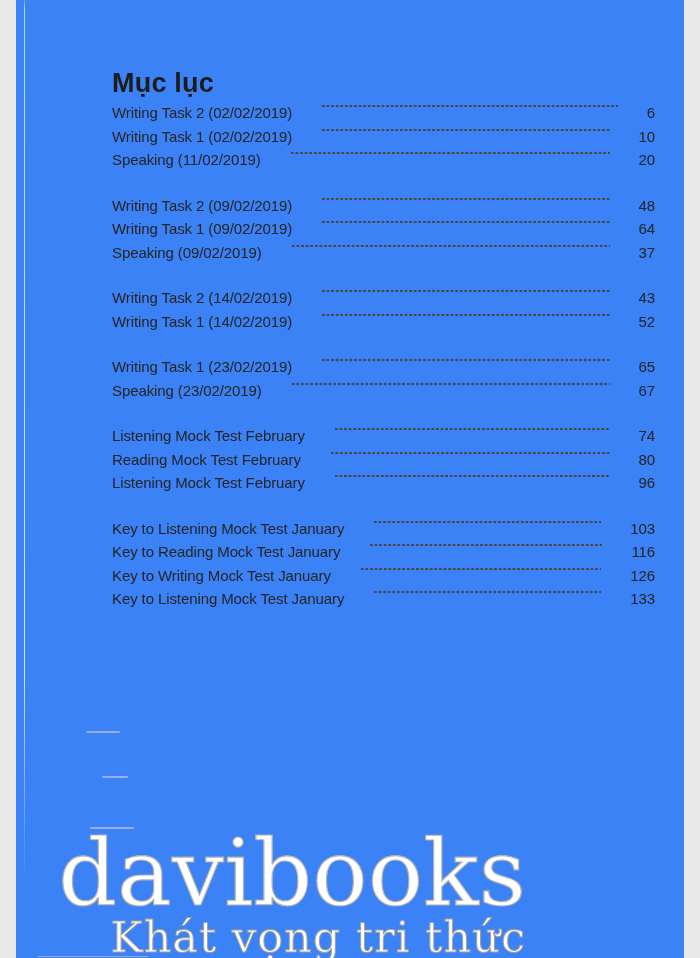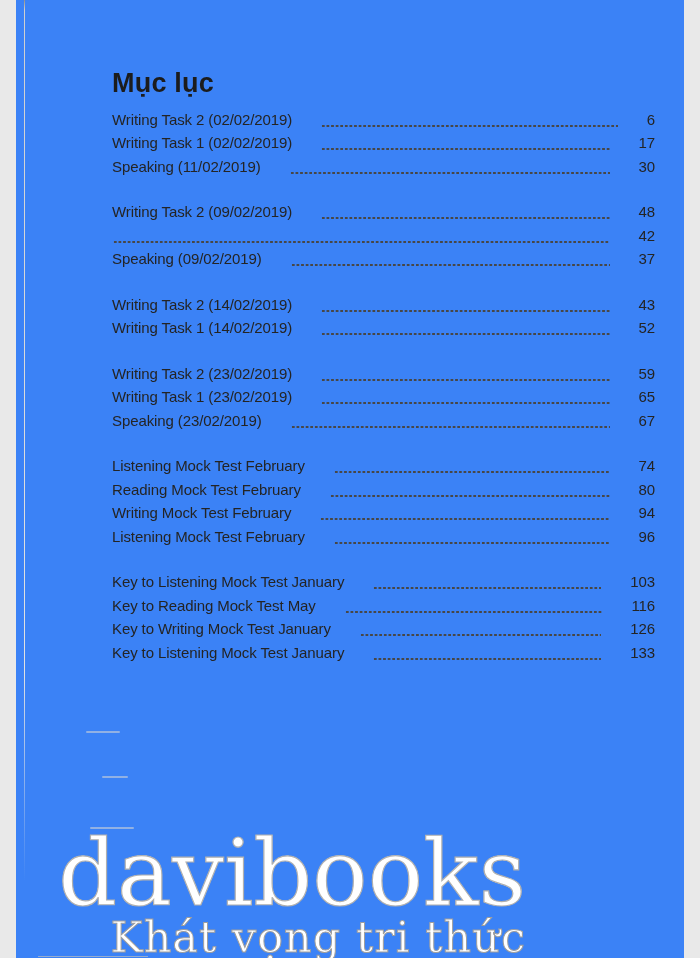--- a/index.html
+++ b/index.html
@@ -40,21 +40,21 @@
   }
 
   .toc {
     position: absolute;
     left: 96px; top: 104px;
     width: 543px;
   }
   .toc-group { margin-bottom: 22px; }
   .toc-row {
     display: flex;
-    align-items: flex-end;
+    align-items: flex-start;
     height: 23.5px;
     font-size: 15px;
     letter-spacing: -0.1px;
     color: #242424;
     gap: 28px;
   }
   .toc-label { white-space: nowrap; }
   .toc-leader {
     flex: 1;
     height: 4px;
@@ -108,37 +108,38 @@
   <div class="toc">
       <div class="toc-group">
         <div class="toc-row">
           <span class="toc-label">Writing Task 2 (02/02/2019)</span>
           <span class="toc-leader"></span>
           <span class="toc-page">6</span>
         </div>
         <div class="toc-row">
           <span class="toc-label">Writing Task 1 (02/02/2019)</span>
           <span class="toc-leader"></span>
-          <span class="toc-page">17</span>
+          <span class="toc-page">10</span>
         </div>
         <div class="toc-row">
           <span class="toc-label">Speaking (11/02/2019)</span>
           <span class="toc-leader"></span>
-          <span class="toc-page">30</span>
+          <span class="toc-page">20</span>
         </div>
       </div>
       <div class="toc-group">
         <div class="toc-row">
           <span class="toc-label">Writing Task 2 (09/02/2019)</span>
           <span class="toc-leader"></span>
           <span class="toc-page">48</span>
         </div>
         <div class="toc-row">
-          <span class="toc-leader"></span>
-          <span class="toc-page">42</span>
+          <span class="toc-label">Writing Task 1 (09/02/2019)</span>
+          <span class="toc-leader"></span>
+          <span class="toc-page">64</span>
         </div>
         <div class="toc-row">
           <span class="toc-label">Speaking (09/02/2019)</span>
           <span class="toc-leader"></span>
           <span class="toc-page">37</span>
         </div>
       </div>
       <div class="toc-group">
         <div class="toc-row">
           <span class="toc-label">Writing Task 2 (14/02/2019)</span>
@@ -146,25 +147,20 @@
           <span class="toc-page">43</span>
         </div>
         <div class="toc-row">
           <span class="toc-label">Writing Task 1 (14/02/2019)</span>
           <span class="toc-leader"></span>
           <span class="toc-page">52</span>
         </div>
       </div>
       <div class="toc-group">
         <div class="toc-row">
-          <span class="toc-label">Writing Task 2 (23/02/2019)</span>
-          <span class="toc-leader"></span>
-          <span class="toc-page">59</span>
-        </div>
-        <div class="toc-row">
           <span class="toc-label">Writing Task 1 (23/02/2019)</span>
           <span class="toc-leader"></span>
           <span class="toc-page">65</span>
         </div>
         <div class="toc-row">
           <span class="toc-label">Speaking (23/02/2019)</span>
           <span class="toc-leader"></span>
           <span class="toc-page">67</span>
         </div>
       </div>
@@ -173,38 +169,33 @@
           <span class="toc-label">Listening Mock Test February</span>
           <span class="toc-leader"></span>
           <span class="toc-page">74</span>
         </div>
         <div class="toc-row">
           <span class="toc-label">Reading Mock Test February</span>
           <span class="toc-leader"></span>
           <span class="toc-page">80</span>
         </div>
         <div class="toc-row">
-          <span class="toc-label">Writing Mock Test February</span>
-          <span class="toc-leader"></span>
-          <span class="toc-page">94</span>
-        </div>
-        <div class="toc-row">
           <span class="toc-label">Listening Mock Test February</span>
           <span class="toc-leader"></span>
           <span class="toc-page">96</span>
         </div>
       </div>
       <div class="toc-group">
         <div class="toc-row">
           <span class="toc-label">Key to Listening Mock Test January</span>
           <span class="toc-leader"></span>
           <span class="toc-page">103</span>
         </div>
         <div class="toc-row">
-          <span class="toc-label">Key to Reading Mock Test May</span>
+          <span class="toc-label">Key to Reading Mock Test January</span>
           <span class="toc-leader"></span>
           <span class="toc-page">116</span>
         </div>
         <div class="toc-row">
           <span class="toc-label">Key to Writing Mock Test January</span>
           <span class="toc-leader"></span>
           <span class="toc-page">126</span>
         </div>
         <div class="toc-row">
           <span class="toc-label">Key to Listening Mock Test January</span>

